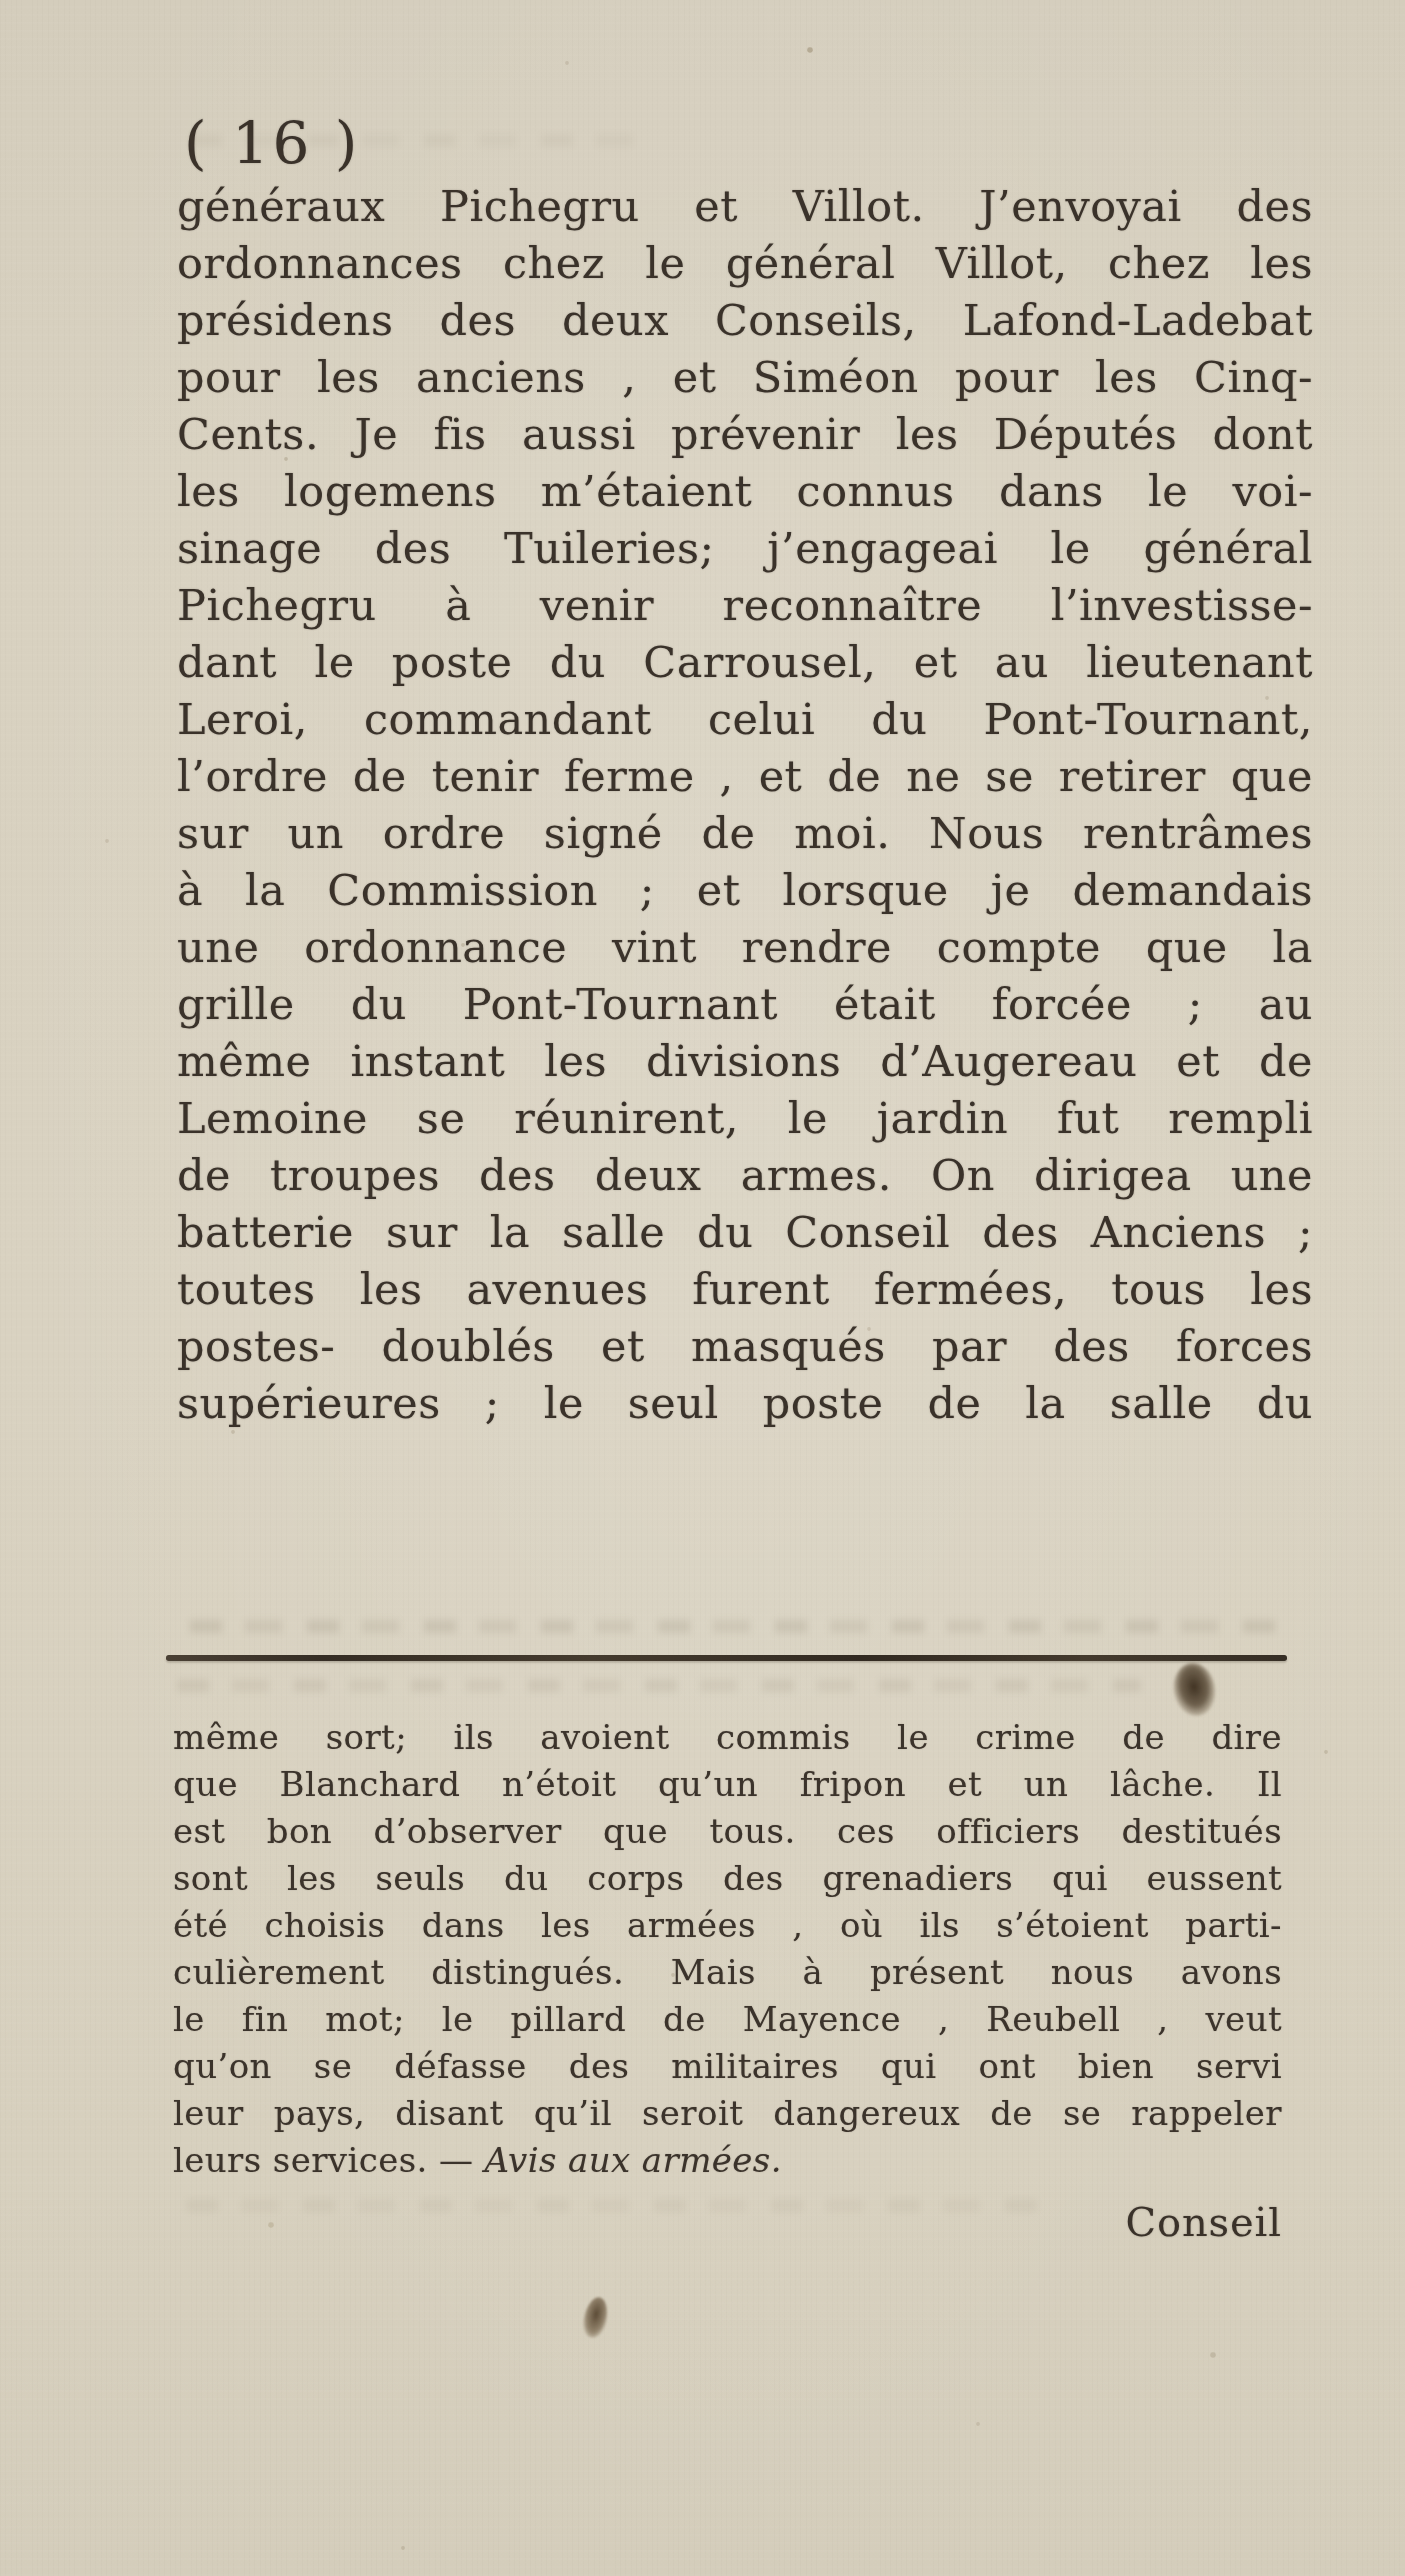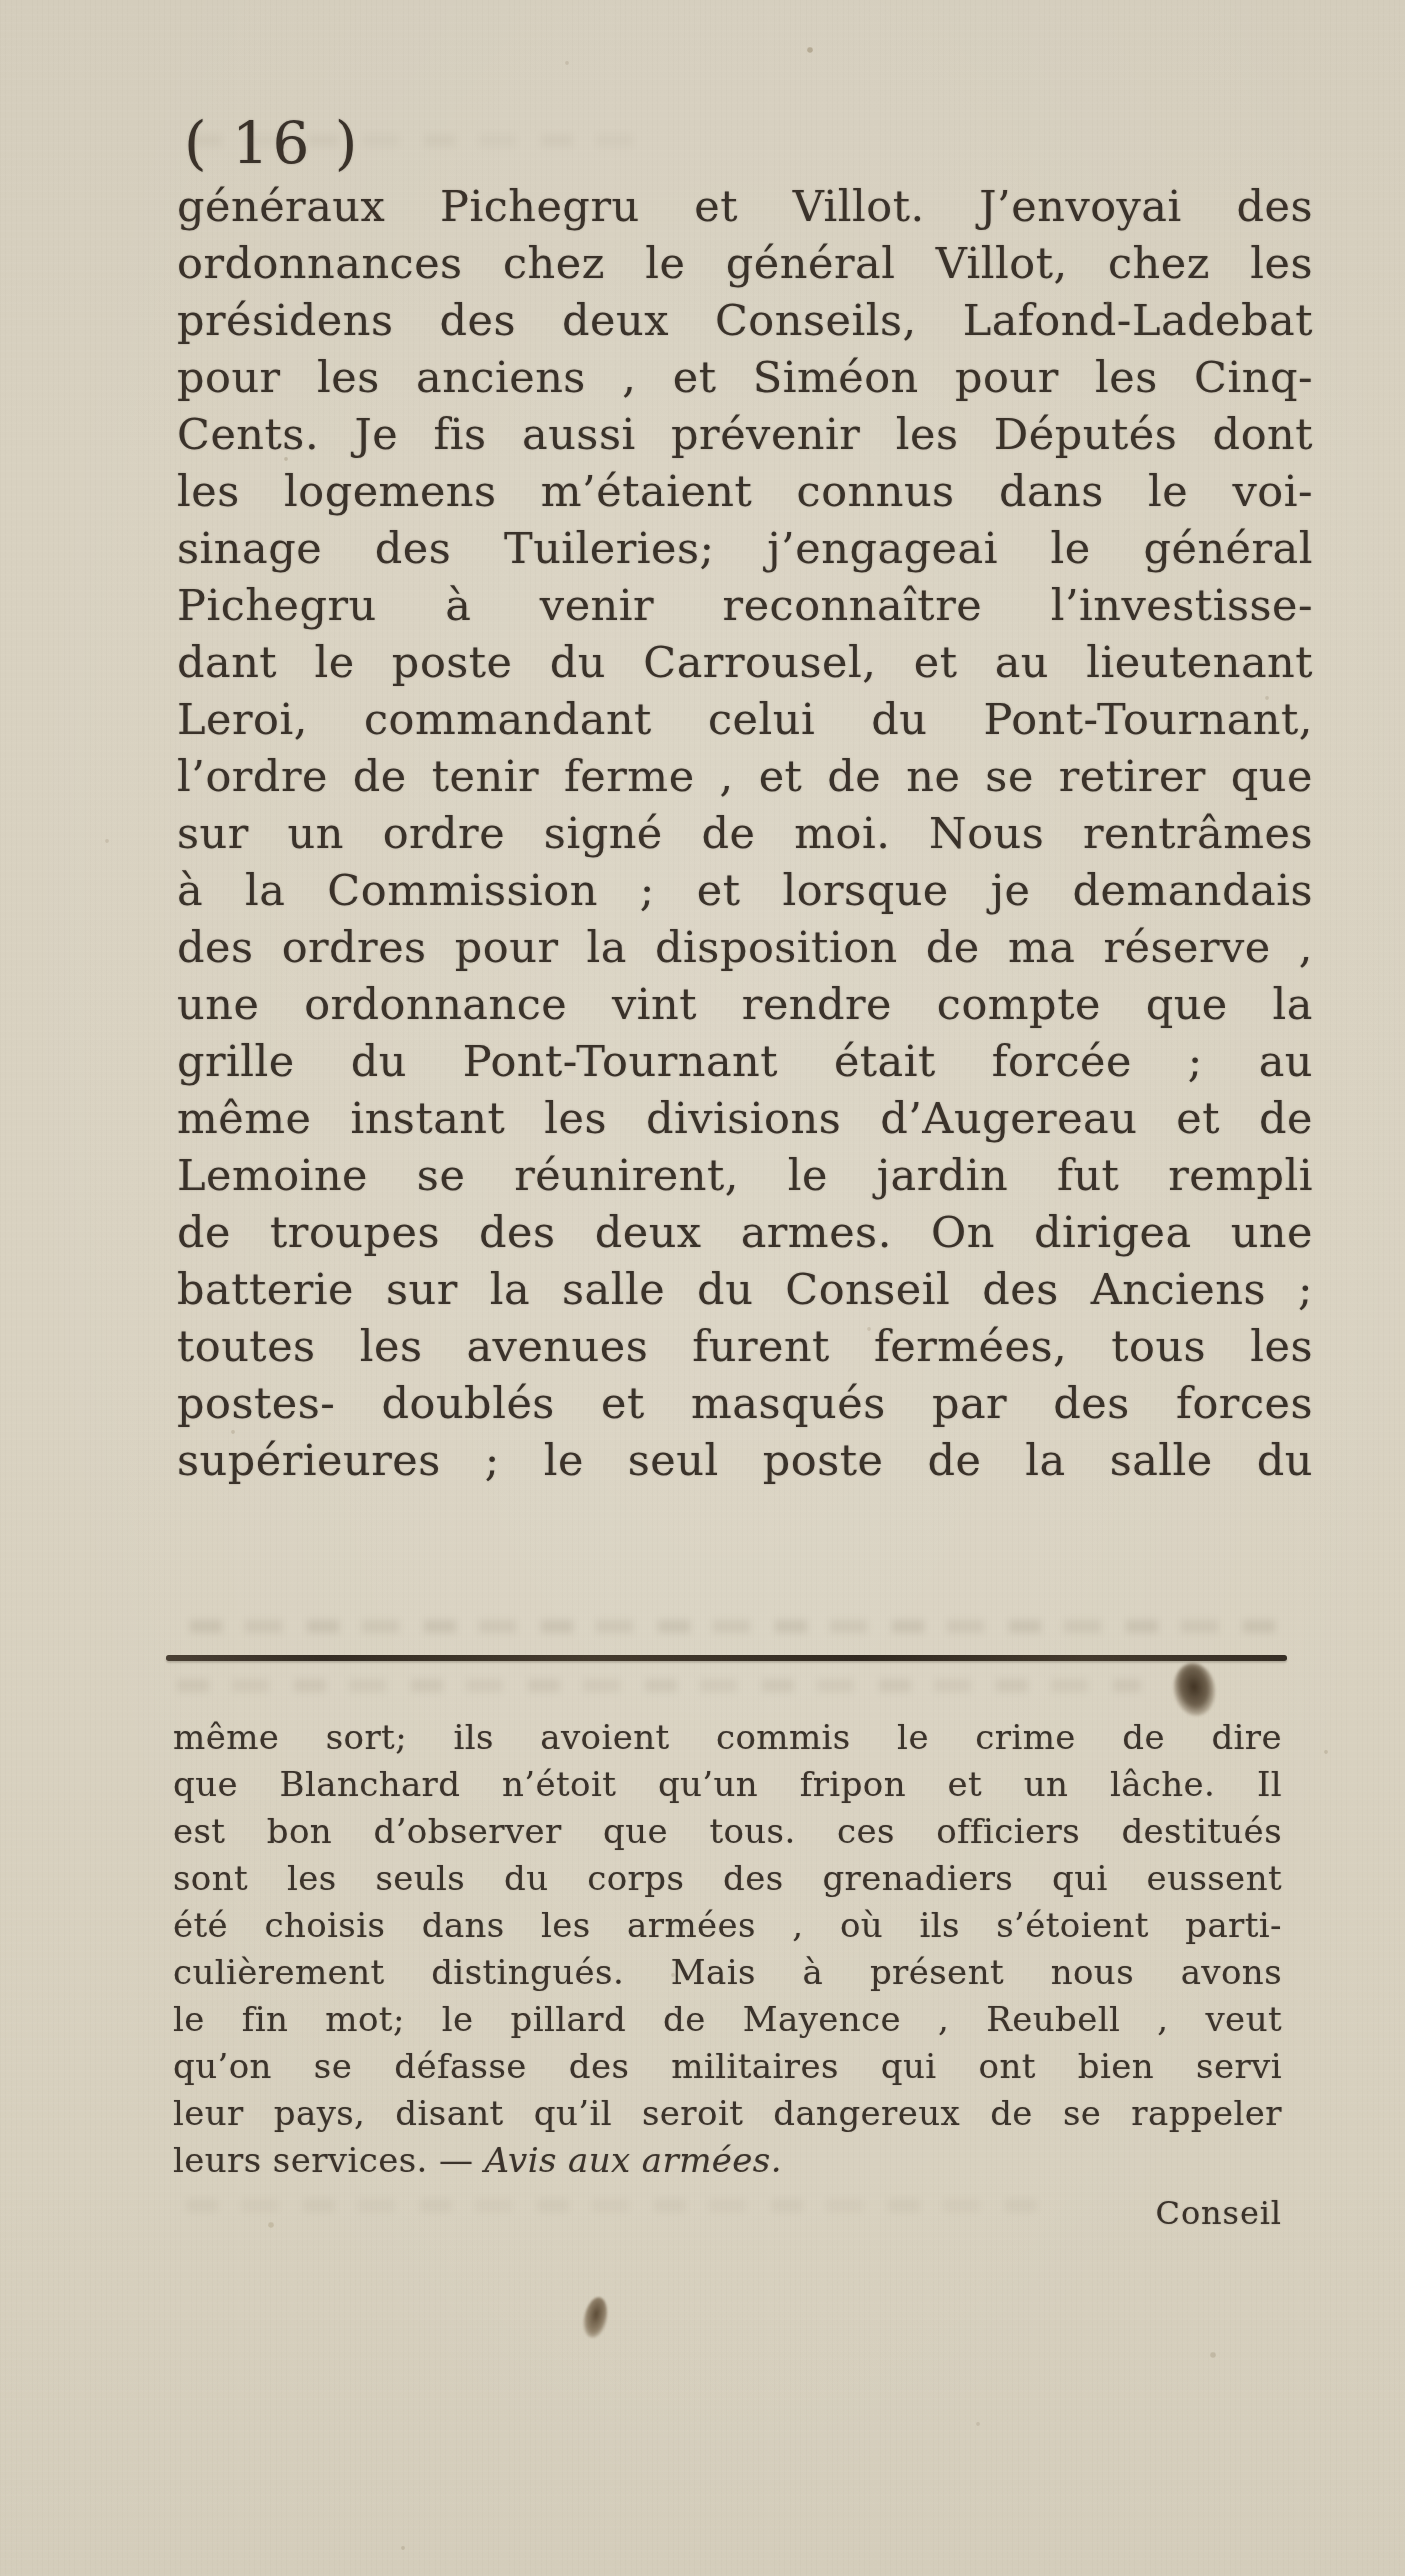--- a/index.html
+++ b/index.html
@@ -41,21 +41,21 @@
   .footnote{position:absolute;left:173px;top:1714px;width:1109px;}
   .fline{
     font-size:34px;line-height:47px;
     text-align:justify;text-align-last:justify;
     color:#3b332b;letter-spacing:0.4px;
     text-shadow:0 0 1.3px rgba(59,51,43,0.32);
   }
   .fline.last{text-align-last:left;}
   .it{font-style:italic;margin-top:19px;}
   .catchword{
-    text-align:right;font-size:32px;line-height:51px;margin-top:4px;
+    text-align:right;font-size:40px;line-height:51px;margin-top:13px;
     color:#3a322a;letter-spacing:0.9px;
     text-shadow:0 0 1.8px rgba(58,50,42,0.35);
   }
   
   .blot{
     position:absolute;left:1174px;top:1663px;width:41px;height:53px;border-radius:50%;
     background:radial-gradient(ellipse at 50% 45%, rgba(56,42,26,0.95) 0%, rgba(74,58,38,0.75) 45%, rgba(95,76,52,0.28) 68%, rgba(95,76,52,0) 80%);
     filter:blur(1.8px);transform:rotate(-10deg);
   }
   
@@ -105,21 +105,20 @@
     <div class="bline">pour les anciens , et Siméon pour les Cinq-</div>
     <div class="bline">Cents. Je fis aussi prévenir les Députés dont</div>
     <div class="bline">les logemens m’étaient connus dans le voi-</div>
     <div class="bline">sinage des Tuileries; j’engageai le général</div>
     <div class="bline">Pichegru à venir reconnaître l’investisse-</div>
     <div class="bline">dant le poste du Carrousel, et au lieutenant</div>
     <div class="bline">Leroi, commandant celui du Pont-Tournant,</div>
     <div class="bline">l’ordre de tenir ferme , et de ne se retirer que</div>
     <div class="bline">sur un ordre signé de moi. Nous rentrâmes</div>
     <div class="bline">à la Commission ; et lorsque je demandais</div>
-    <div class="bline">des ordres pour la disposition de ma réserve ,</div>
     <div class="bline">une ordonnance vint rendre compte que la</div>
     <div class="bline">grille du Pont-Tournant était forcée ; au</div>
     <div class="bline">même instant les divisions d’Augereau et de</div>
     <div class="bline">Lemoine se réunirent, le jardin fut rempli</div>
     <div class="bline">de troupes des deux armes. On dirigea une</div>
     <div class="bline">batterie sur la salle du Conseil des Anciens ;</div>
     <div class="bline">toutes les avenues furent fermées, tous les</div>
     <div class="bline">postes- doublés et masqués par des forces</div>
     <div class="bline">supérieures ; le seul poste de la salle du</div>
   </div>

